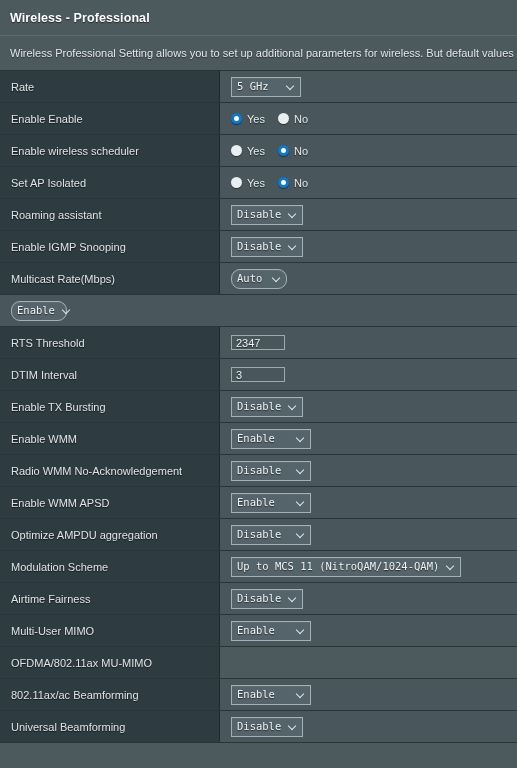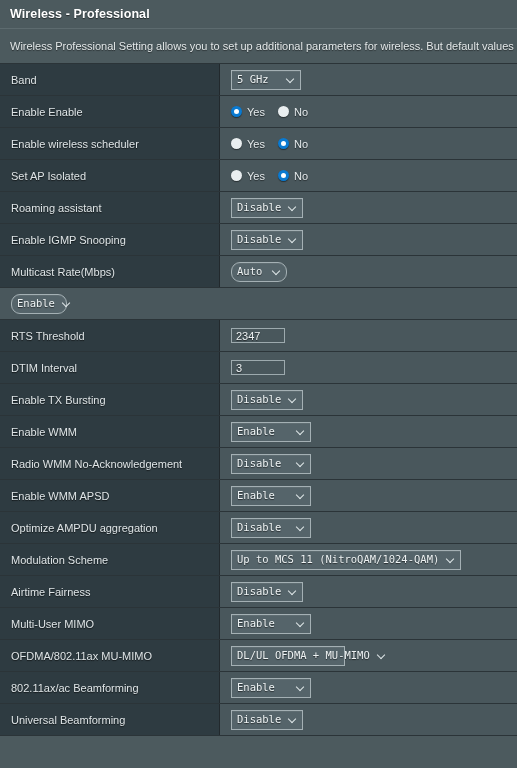--- a/index.html
+++ b/index.html
@@ -18,21 +18,21 @@
   .page {
     position: relative;
     width: 517px;
     height: 768px;
     background: #4c5a5e;
     overflow: hidden;
   }
 
   
   .page-header {
-    height: 29px;
+    height: 36px;
     padding: 0 0 0 10px;
     display: flex;
     align-items: center;
     background: #4c5a5e;
     border-bottom: 1px solid #5d6b6f;
     box-sizing: border-box;
   }
   .page-title {
     font-size: 12.5px;
     font-weight: bold;
@@ -193,21 +193,21 @@
     <div class="page-title">Wireless - Professional</div>
   </div>
 
   <div class="desc-wrap">
     <div class="desc-text">Wireless Professional Setting allows you to set up additional parameters for wireless. But default values are</div>
   </div>
 
   <div class="settings-table" id="settings-table">
       <div class="setting-row">
         <div class="row-label">
-          <span>Band</span>
+          <span>Rate</span>
         </div>
         <div class="row-control">
           <div class="select w-short">
             <span class="sel-text">5 GHz</span>
             <span class="chev"></span>
           </div>
         </div>
       </div>
       <div class="setting-row">
         <div class="row-label">
@@ -402,26 +402,20 @@
           <div class="select w-wide">
             <span class="sel-text">Enable</span>
             <span class="chev"></span>
           </div>
         </div>
       </div>
       <div class="setting-row">
         <div class="row-label">
           <span>OFDMA/802.11ax MU-MIMO</span>
         </div>
-        <div class="row-control">
-          <div class="select w-xwide">
-            <span class="sel-text">DL/UL OFDMA + MU-MIMO</span>
-            <span class="chev"></span>
-          </div>
-        </div>
       </div>
       <div class="setting-row">
         <div class="row-label">
           <span>802.11ax/ac Beamforming</span>
         </div>
         <div class="row-control">
           <div class="select w-wide">
             <span class="sel-text">Enable</span>
             <span class="chev"></span>
           </div>

